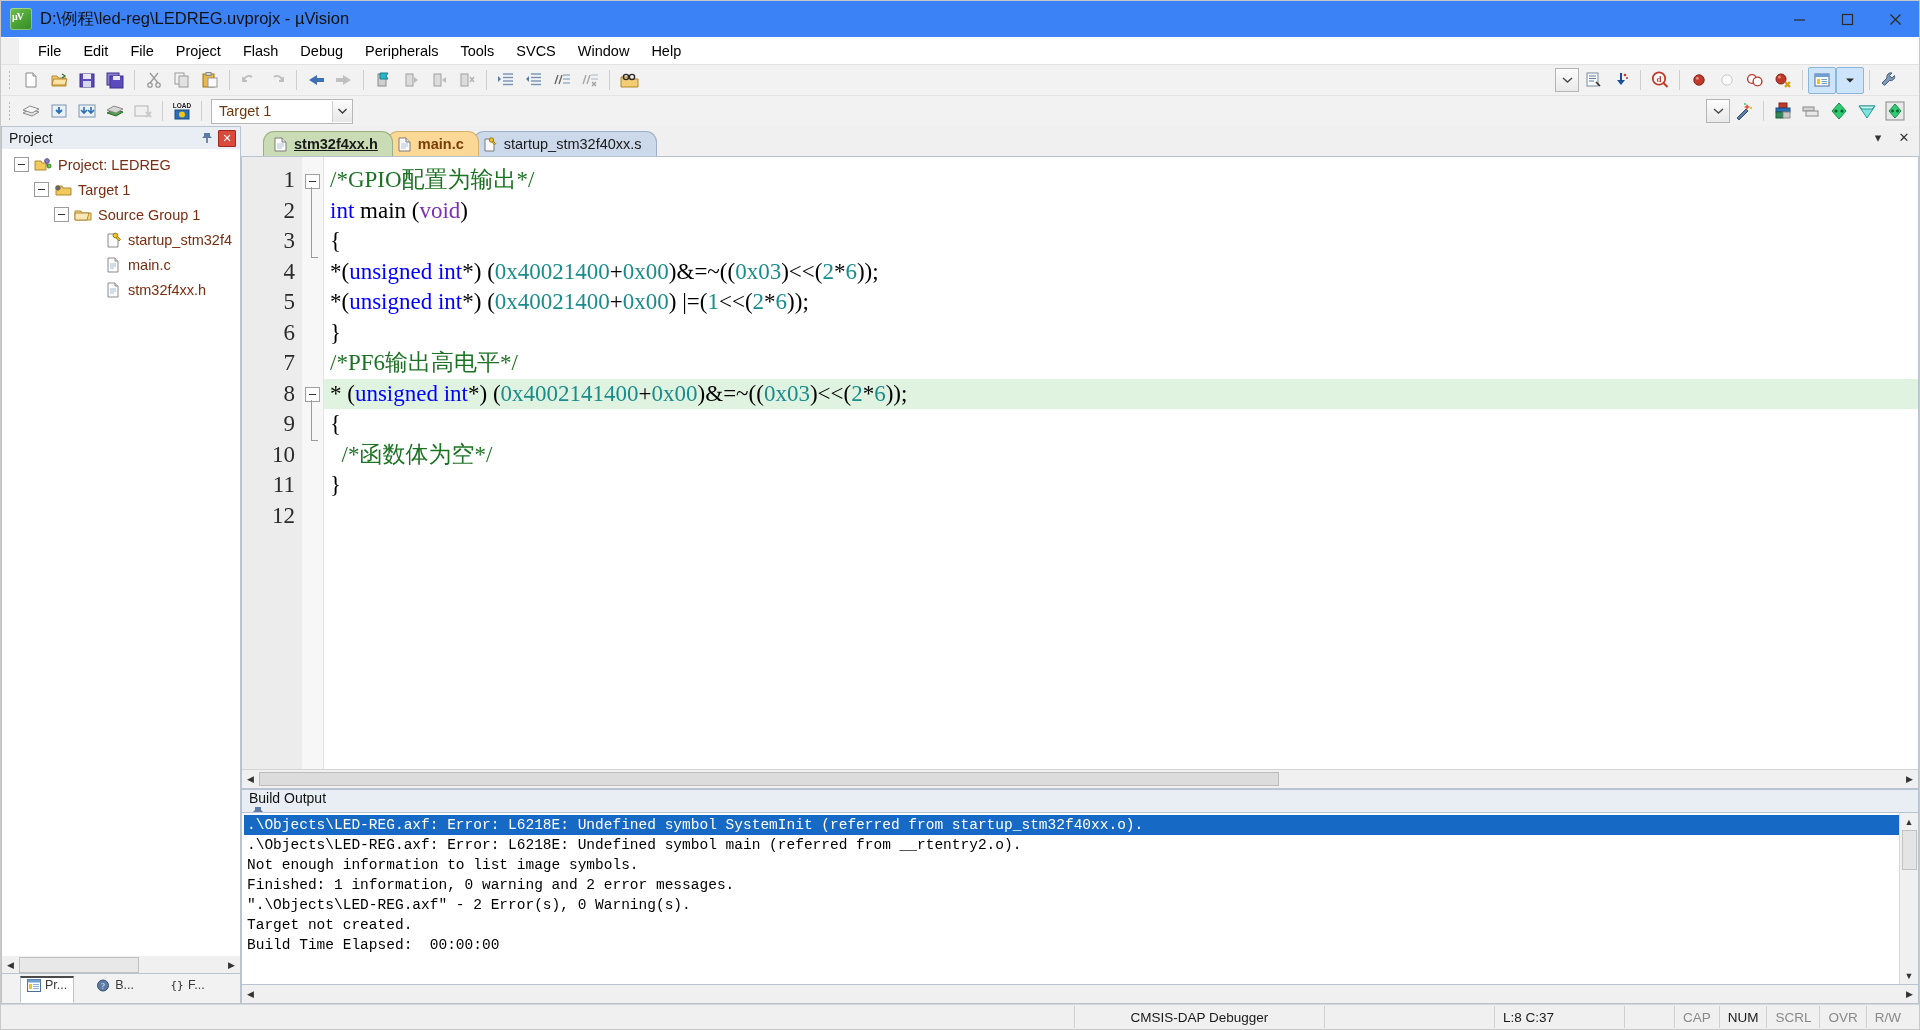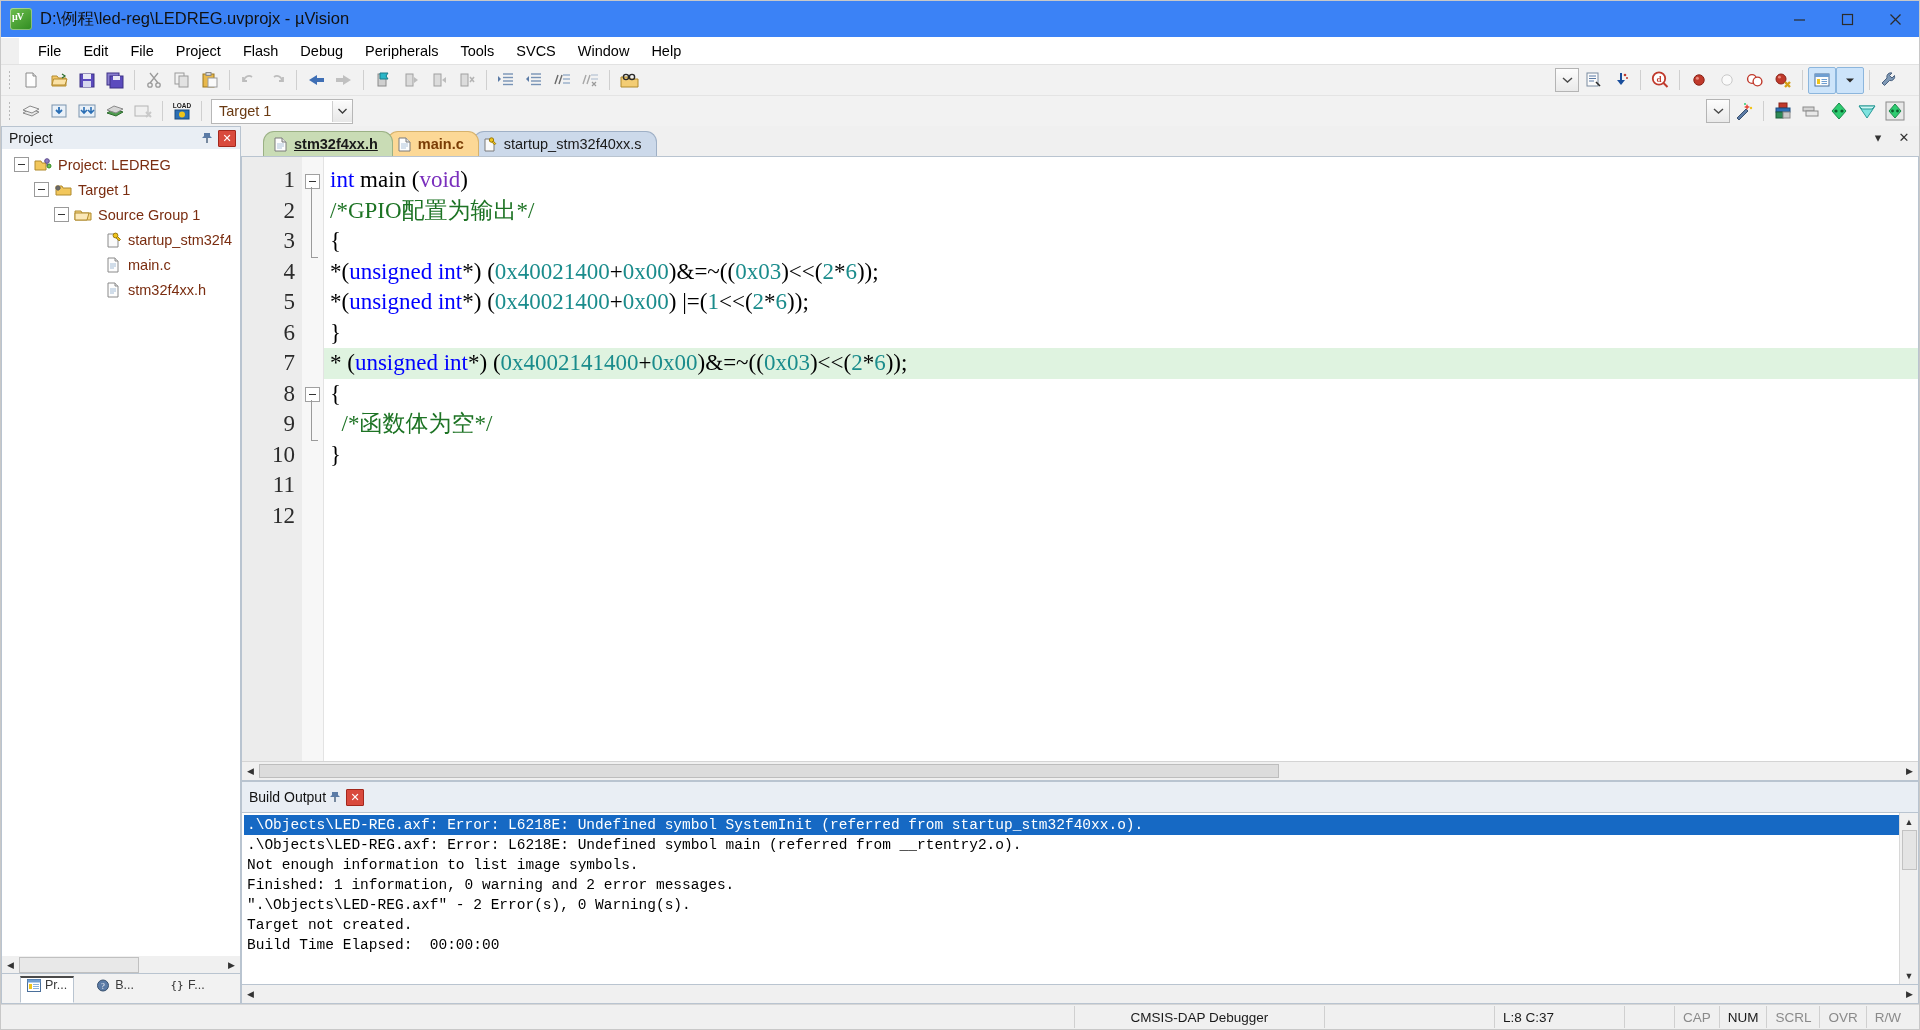--- a/index.html
+++ b/index.html
@@ -139,23 +139,23 @@
   .nu{color:#1a8c8c;}    
   .pn{color:#7a2fbd;}    
   .op{color:#000;}
 
   .ed-hscroll{height:18px;background:#f0f0f0;border-top:1px solid #d4d4d4;display:flex;
               align-items:center;flex:0 0 auto;}
   .ed-hthumb{height:14px;background:#dcdcdc;border:1px solid #bdbdbd;box-sizing:border-box;}
 
   
   .buildwrap{flex:0 0 auto;display:flex;flex-direction:column;background:#f0f0f0;}
-  .build-header{height:31px;background:#e9eef4;display:flex;align-items:center;
+  .build-header{height:23px;background:#e9eef4;display:flex;
                 border:1px solid #b9c4d0;border-bottom:none;box-sizing:border-box;
-                font-size:14px;padding-left:7px;color:#111;}
+                font-size:14px;padding-left:7px;color:#111;flex-direction:column;}
   .build-body{height:173px;background:#fff;border:1px solid #b9c4d0;display:flex;
               box-sizing:border-box;overflow:hidden;}
   .build-text{flex:1 1 auto;padding:2px 0 0 2px;font-family:"Liberation Mono",monospace;
               font-size:14.5px;line-height:20px;color:#000;overflow:hidden;min-width:0;}
   .bline{white-space:pre;padding-left:3px;}
   .bline.sel{background:#1669c4;color:#fff;}
   .build-vscroll{width:18px;flex:0 0 auto;background:#f0f0f0;border-left:1px solid #d8d8d8;
                  display:flex;flex-direction:column;align-items:center;}
   .bs-arrow{width:17px;height:17px;display:flex;align-items:center;justify-content:center;
             font-size:9px;color:#333;}
@@ -804,26 +804,27 @@
           <div class="gutter-fold">
             <div class="fold-box" style="top:17px"></div>
             <div class="fold-line" style="top:30px;height:70px"></div>
             <div class="fold-end" style="top:100px"></div>
             <div class="fold-box" style="top:230px"></div>
             <div class="fold-line" style="top:243px;height:40px"></div>
             <div class="fold-end" style="top:283px"></div>
           </div>
 
           <div class="code-area">
+            <div class="cl"><span class="cm">/*GPIO配置为输出*/</span></div>
             <div class="cl"><span class="k">int</span><span class="op"> main </span><span class="op">(</span><span class="pn">void</span><span class="op">)</span></div>
-            <div class="cl"><span class="cm">/*GPIO配置为输出*/</span></div>
             <div class="cl"><span class="op">{</span></div>
             <div class="cl"><span class="op">*(</span><span class="k">unsigned int</span><span class="op">*) (</span><span class="nu">0x40021400</span><span class="op">+</span><span class="nu">0x00</span><span class="op">)&amp;=~((</span><span class="nu">0x03</span><span class="op">)&lt;&lt;(</span><span class="nu">2</span><span class="op">*</span><span class="nu">6</span><span class="op">));</span></div>
             <div class="cl"><span class="op">*(</span><span class="k">unsigned int</span><span class="op">*) (</span><span class="nu">0x40021400</span><span class="op">+</span><span class="nu">0x00</span><span class="op">) |=(</span><span class="nu">1</span><span class="op">&lt;&lt;(</span><span class="nu">2</span><span class="op">*</span><span class="nu">6</span><span class="op">));</span></div>
             <div class="cl"><span class="op">}</span></div>
+            <div class="cl"><span class="cm">/*PF6输出高电平*/</span></div>
             <div class="cl hl"><span class="op">* (</span><span class="k">unsigned int</span><span class="op">*) (</span><span class="nu">0x4002141400</span><span class="op">+</span><span class="nu">0x00</span><span class="op">)&amp;=~((</span><span class="nu">0x03</span><span class="op">)&lt;&lt;(</span><span class="nu">2</span><span class="op">*</span><span class="nu">6</span><span class="op">));</span></div>
             <div class="cl"><span class="op">{</span></div>
             <div class="cl"><span class="cm">  /*函数体为空*/</span></div>
             <div class="cl"><span class="op">}</span></div>
           </div>
         </div>
 
         <div class="ed-hscroll">
           <div class="hs-arrow">◀</div>
           <div class="ed-hthumb" style="width:1020px"></div>

